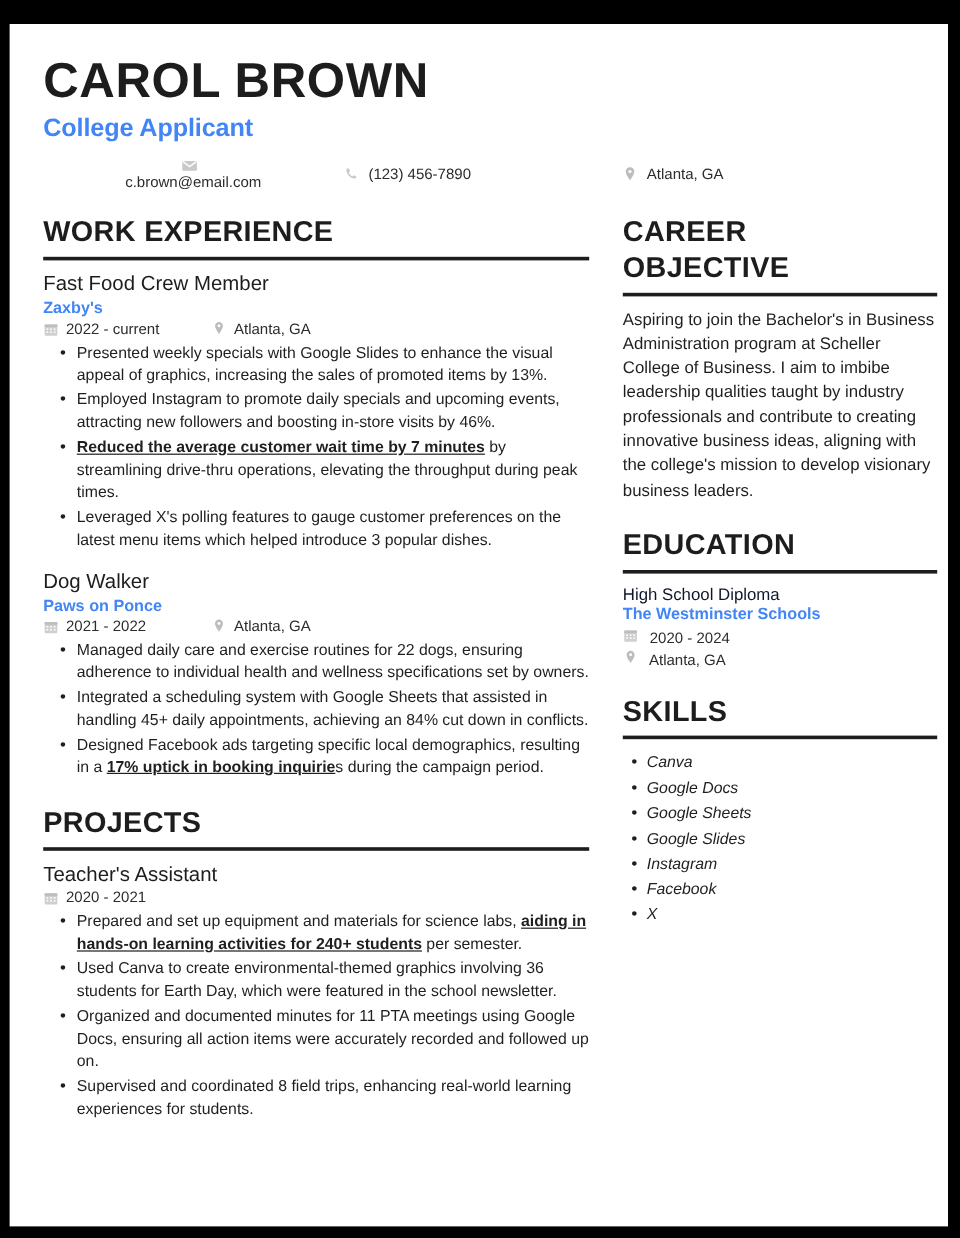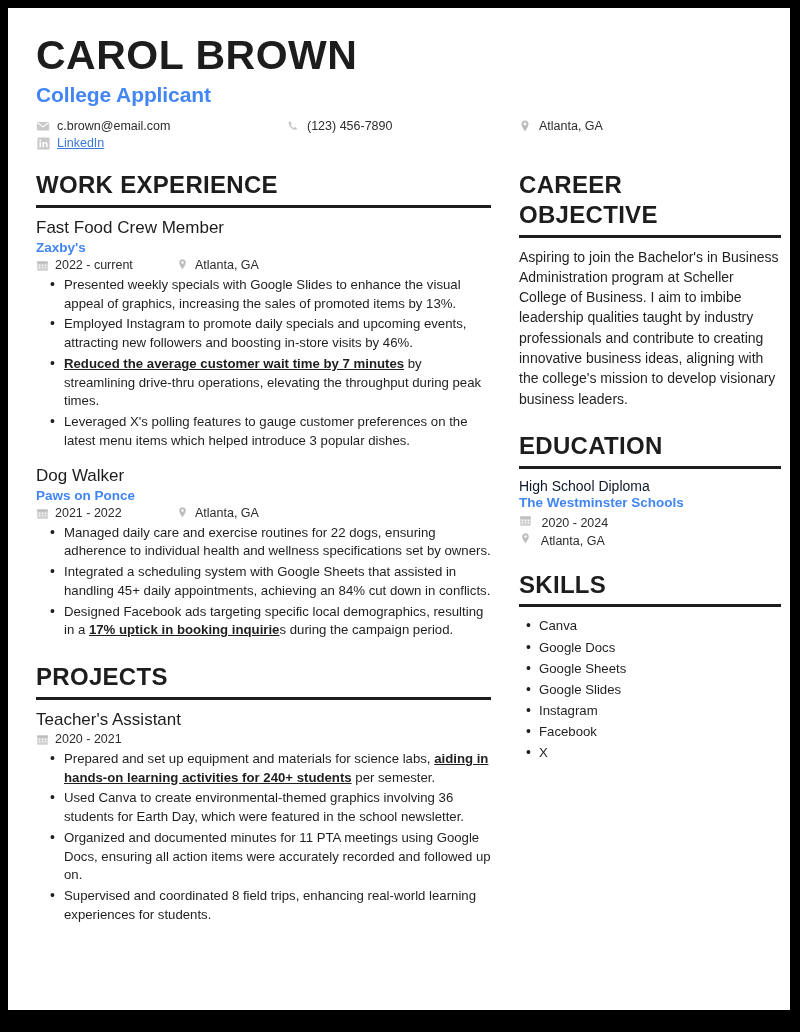--- a/index.html
+++ b/index.html
@@ -9,21 +9,21 @@
   body {
     width: 800px;
     height: 1032px;
     background: #000000;
     font-family: "Liberation Sans", sans-serif;
     overflow: hidden;
   }
   .page {
     position: absolute;
     left: 8px;
-    top: 8px;
+    top: 20px;
     width: 782px;
     height: 1002px;
     background: #ffffff;
     box-sizing: border-box;
     padding: 26px 30px 0 28px;
   }
 
   
   .name {
     font-size: 41px;
@@ -54,21 +54,21 @@
   }
   .contact-item .ico {
     width: 14px;
     height: 14px;
     margin-right: 7px;
     display: inline-flex;
     align-items: center;
     justify-content: center;
     flex: none;
   }
-  .c-email { width: 250px; }
+  .c-email { width: 250px; flex-direction: column; }
   .c-phone { width: 232px; }
   .c-loc   { width: 200px; }
   .link-blue {
     color: #3c78d8;
     text-decoration: underline;
   }
   .ico svg { display: block; }
 
   
   .columns {
@@ -172,20 +172,21 @@
     font-size: 13.5px;
     color: #4285f4;
     font-weight: 700;
     margin: 0 0 4px 0;
   }
   .edu-meta { display: block; margin-bottom: 2px; }
   ul.skills {
     margin: 3px 0 0 0;
     padding-left: 20px;
     list-style: none;
+    font-style: italic;
   }
   ul.skills li {
     font-size: 13.2px;
     color: #1f1f1f;
     line-height: 1.45;
     margin-bottom: 2px;
     position: relative;
   }
   ul.skills li::before {
     content: "\2022";
@@ -230,33 +231,20 @@
         <span class="ico">
           <svg width="14" height="14" viewBox="0 0 16 16">
               <path d="M8 1.6c-2.3 0-4.1 1.8-4.1 4 0 3 4.1 8.4 4.1 8.4s4.1-5.4 4.1-8.4c0-2.2-1.8-4-4.1-4z" fill="#bdbdbd"></path>
               <circle cx="8" cy="5.6" r="1.5" fill="#ffffff"></circle>
             </svg>
         </span>
         <span>Atlanta, GA</span>
       </div>
     </div>
 
-    <div class="contact-row">
-      <div class="contact-item c-email">
-        <span class="ico">
-          <svg width="13" height="13" viewBox="0 0 16 16">
-              <rect x="0.5" y="0.5" width="15" height="15" rx="1.5" fill="#c9c9c9"></rect>
-              <rect x="3" y="6.3" width="2" height="6.4" fill="#ffffff"></rect>
-              <circle cx="4" cy="4.2" r="1.2" fill="#ffffff"></circle>
-              <path d="M6.7 12.7V6.3h2v.9c.4-.7 1.1-1.1 2-1.1 1.4 0 2.3.9 2.3 2.6v4h-2V9.1c0-.8-.4-1.3-1.1-1.3-.7 0-1.2.5-1.2 1.3v3.6z" fill="#ffffff"></path>
-            </svg>
-        </span>
-        <span class="link-blue">LinkedIn</span>
-      </div>
-    </div>
   </div>
 
   <div class="columns">
 
     <div class="col-left">
 
       <div class="section-block">
         <h2 class="section-head">WORK EXPERIENCE</h2>
         <hr class="section-rule">
         <div>

